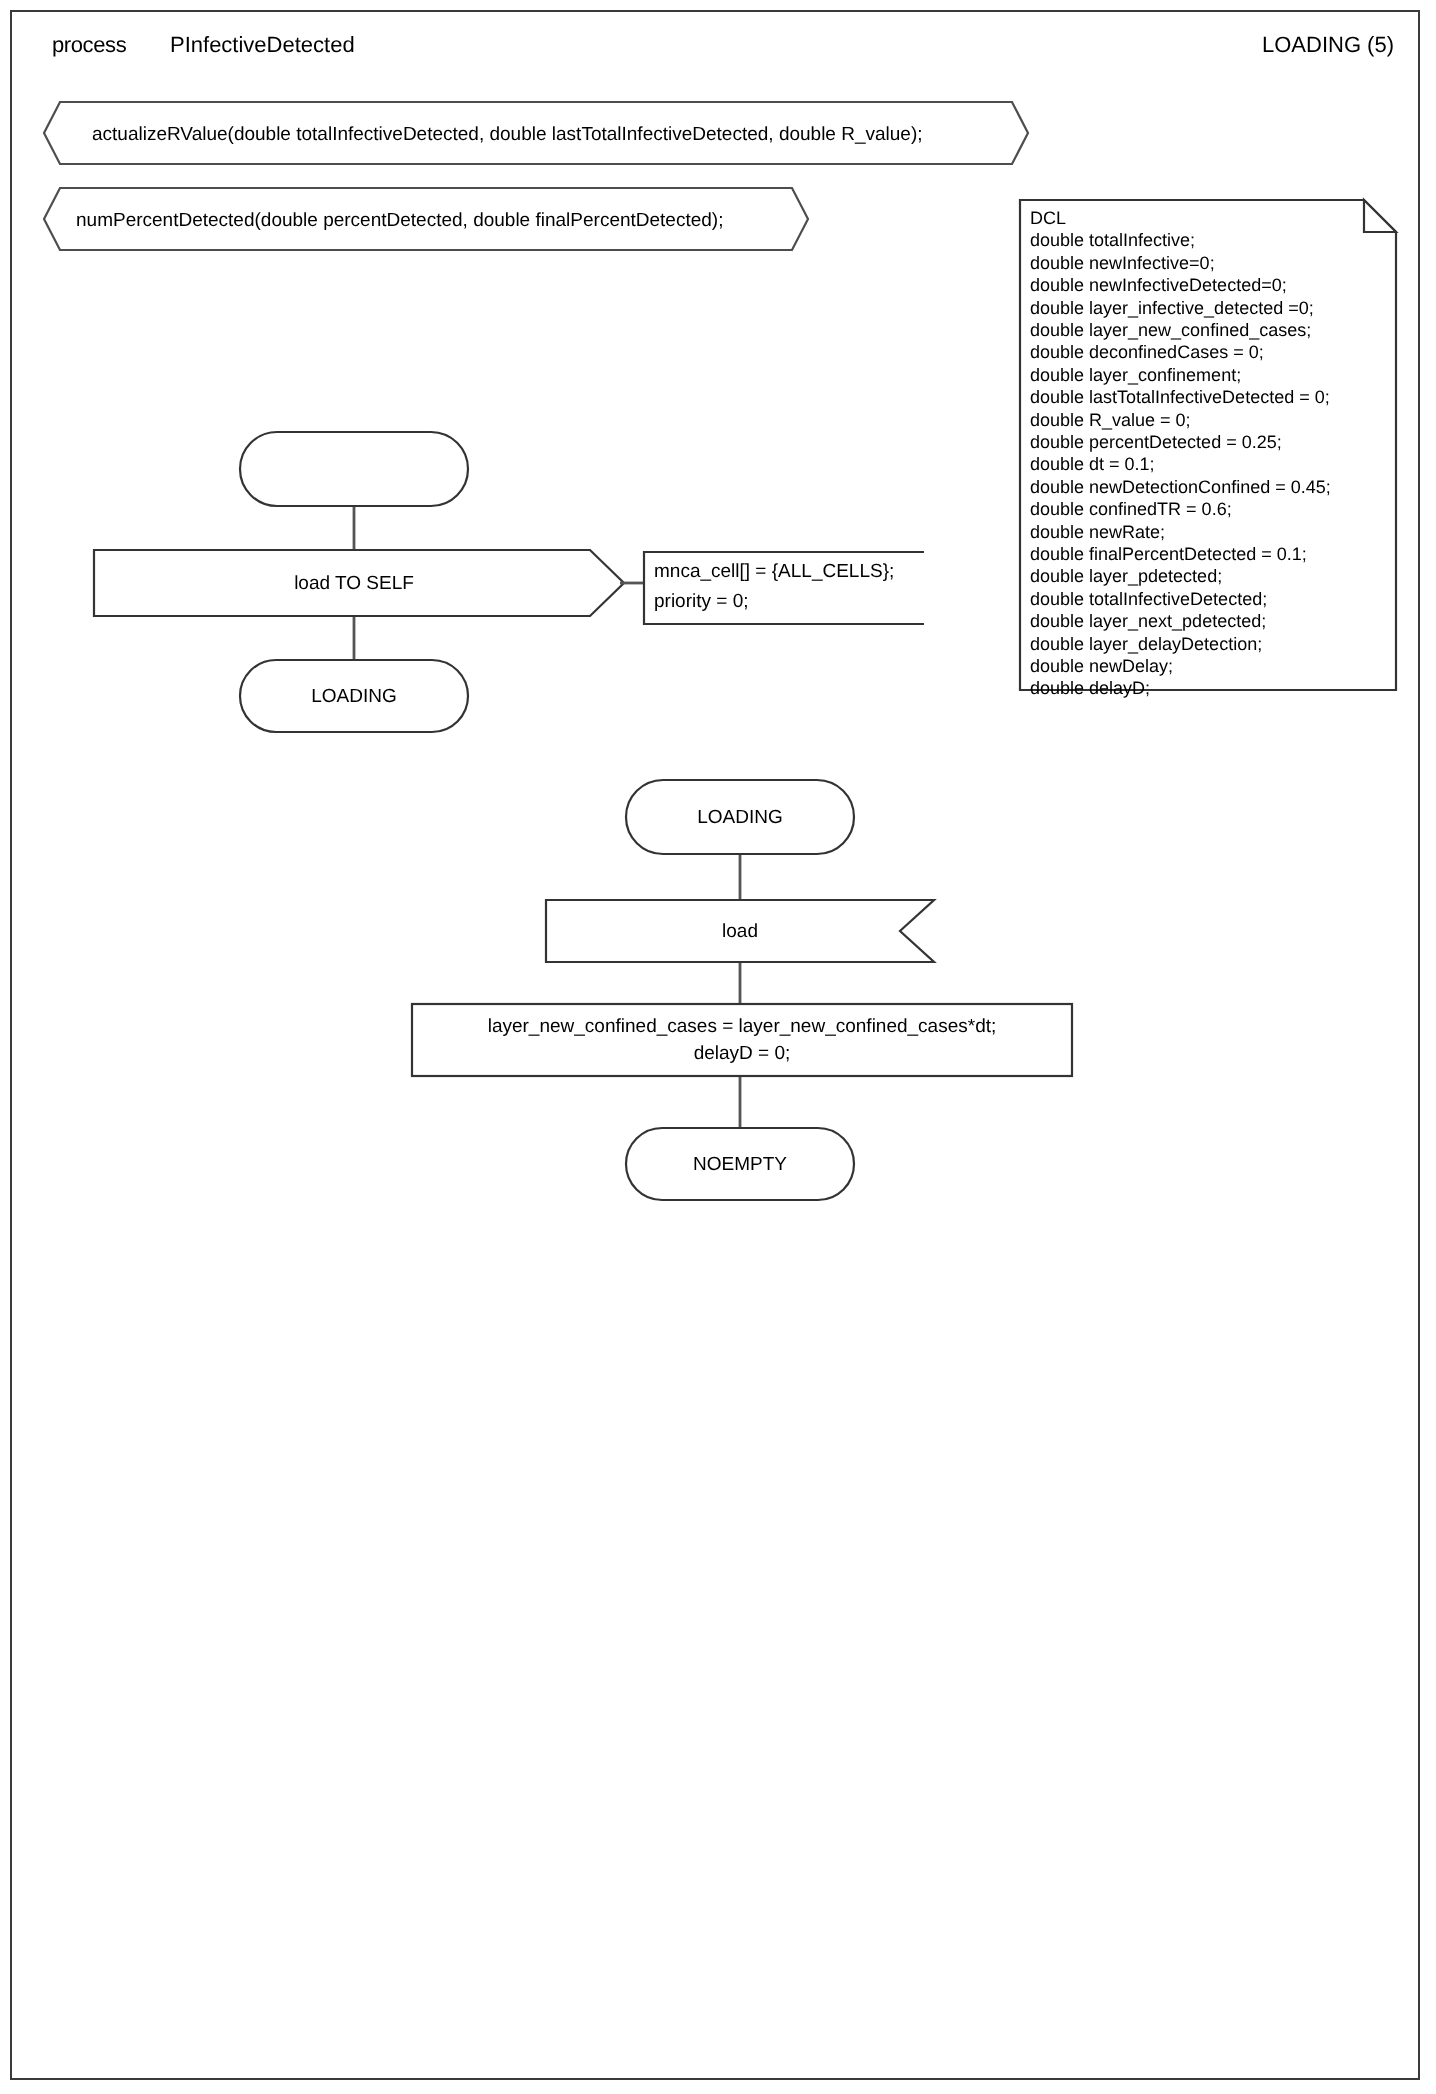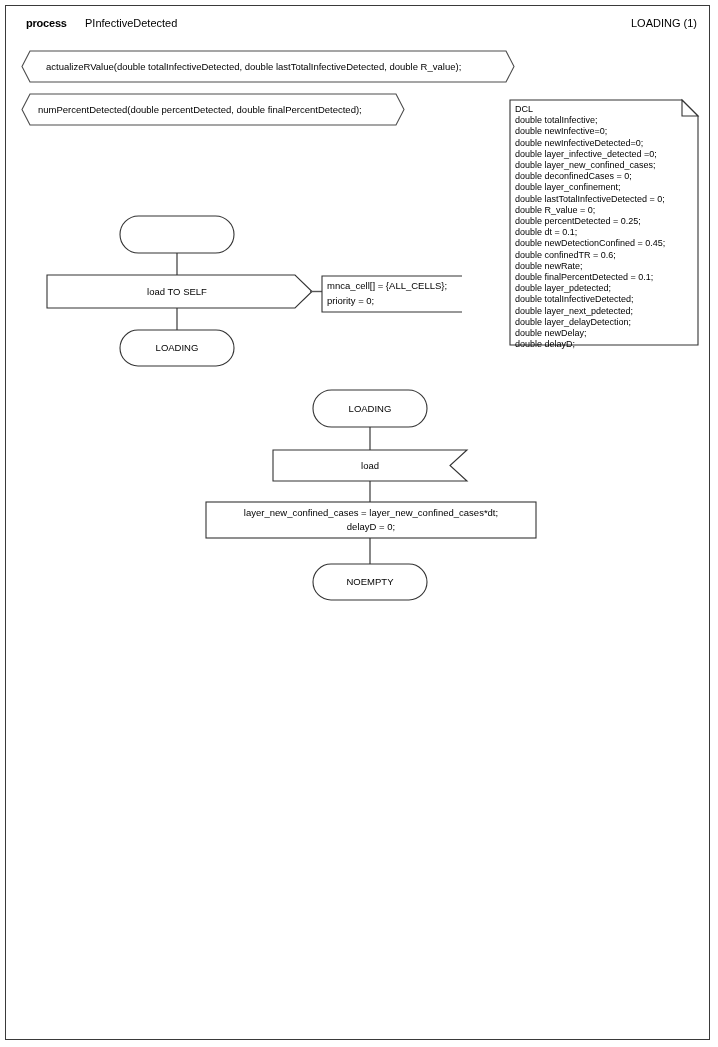--- a/index.html
+++ b/index.html
@@ -31,21 +31,21 @@
   }
   .hdr {
     position: absolute;
     font-size: 11px;
     color: #000;
     white-space: nowrap;
   }
   #hdr-kind {
     left: 26px;
     top: 17px;
-    font-weight: bold;
+    font-weight: normal;
     letter-spacing: -0.2px;
   }
   #hdr-name {
     left: 85px;
     top: 17px;
     text-align: center;
   }
   #hdr-state {
     right: 21px;
     top: 17px;
@@ -102,21 +102,21 @@
 </style>
 </head>
 <body>
 
 <div id="page">
 
   <div id="page-frame"></div>
 
   <div class="hdr" id="hdr-kind">process</div>
   <div class="hdr" id="hdr-name">PInfectiveDetected</div>
-  <div class="hdr" id="hdr-state">LOADING (1)</div>
+  <div class="hdr" id="hdr-state">LOADING (5)</div>
 
   <svg class="layer" viewBox="0 0 718 1047" width="718" height="1047">
 
     <g>
       <path class="shape-fill" d="M 30 51 L 506 51 L 514 66.5 L 506 82 L 30 82 L 22 66.5 Z"></path>
       <text class="t-proc" x="46" y="67.5">actualizeRValue(double totalInfectiveDetected, double lastTotalInfectiveDetected, double R_value);</text>
     </g>
 
     <g>
       <path class="shape-fill" d="M 30 94 L 396 94 L 404 109.5 L 396 125 L 30 125 L 22 109.5 Z"></path>

